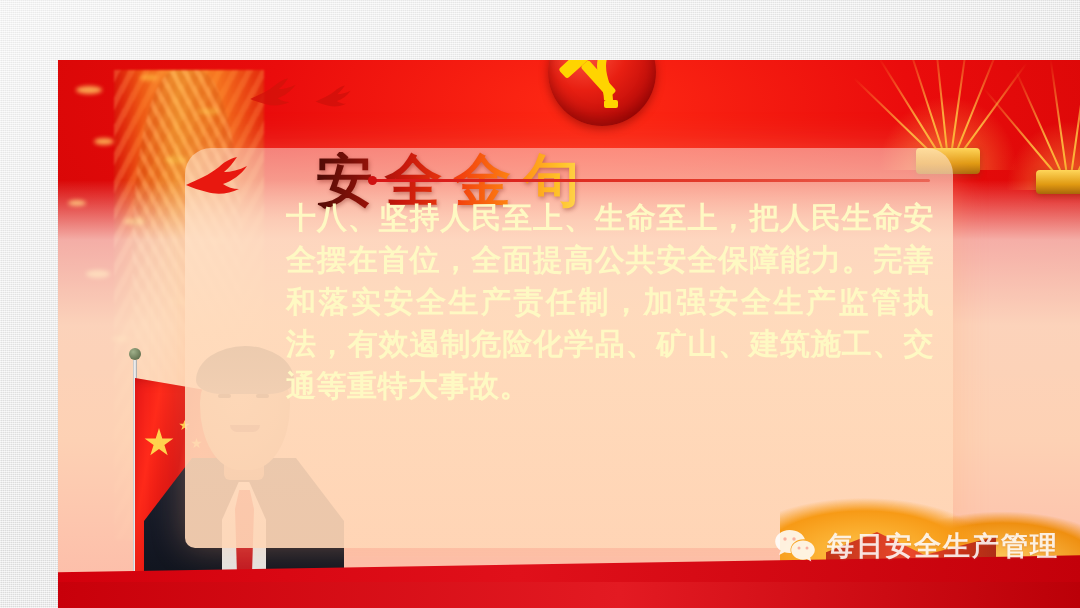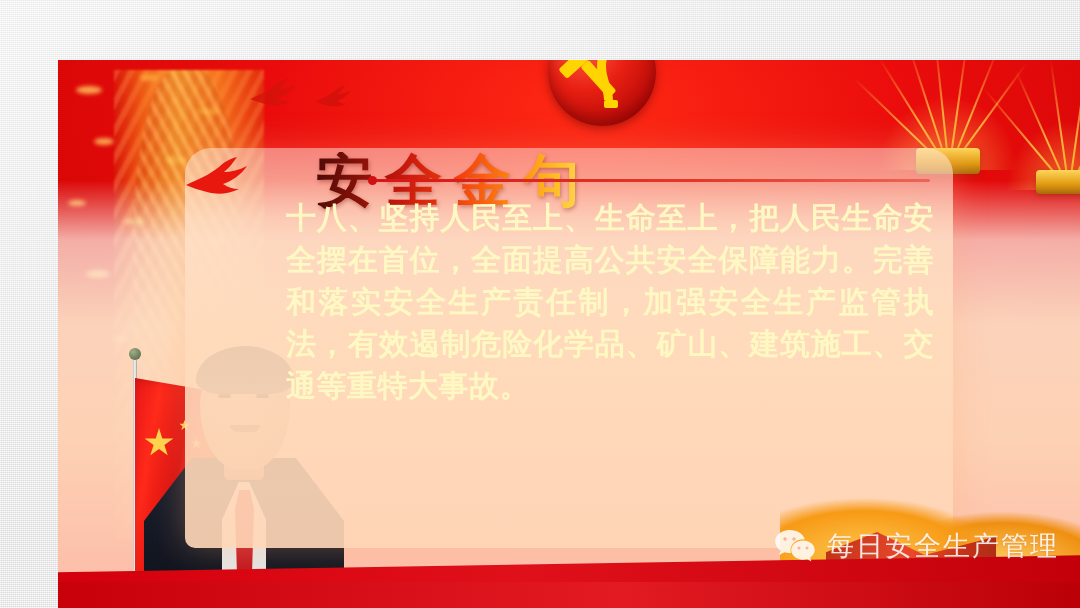--- a/index.html
+++ b/index.html
@@ -305,20 +305,21 @@
     gap: 11px;
     opacity: .93;
   }
   .wm-icon { width: 42px; height: 34px; position: relative; }
   .wm-text {
     font-size: 27px;
     color: rgba(255,255,255,.92);
     letter-spacing: 2px;
     white-space: nowrap;
     text-shadow: 0 1px 2px rgba(190,90,70,.35);
+    font-weight: bold;
   }
 </style>
 </head>
 <body>
 
 <div id="page">
 
   <div id="slide">
 
     <div class="bg-red"></div>

